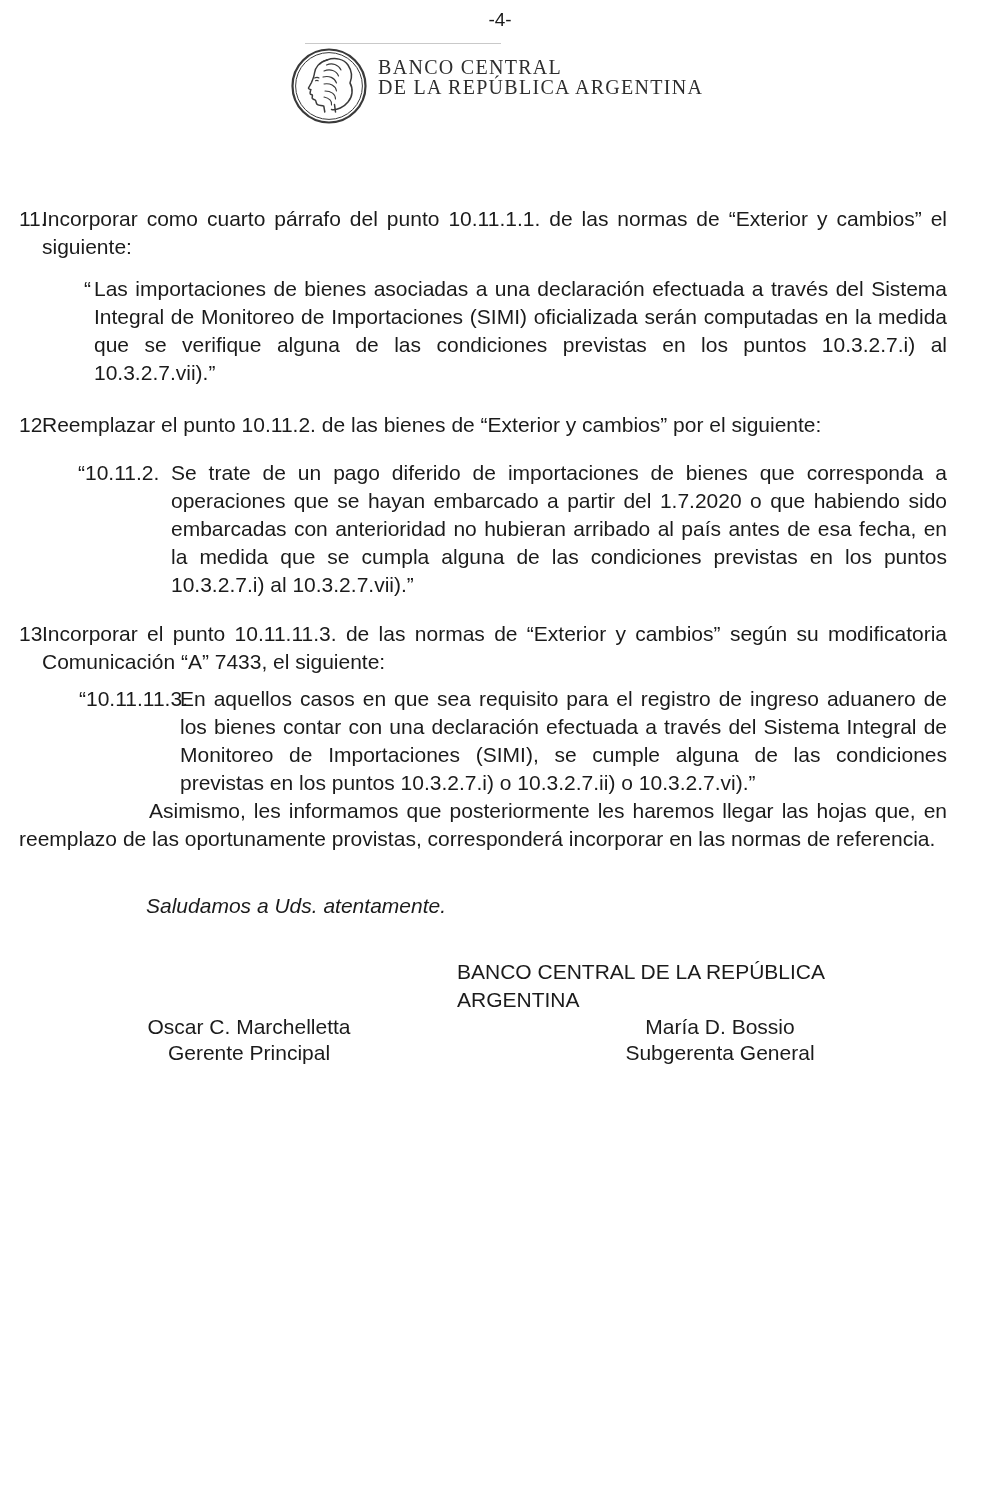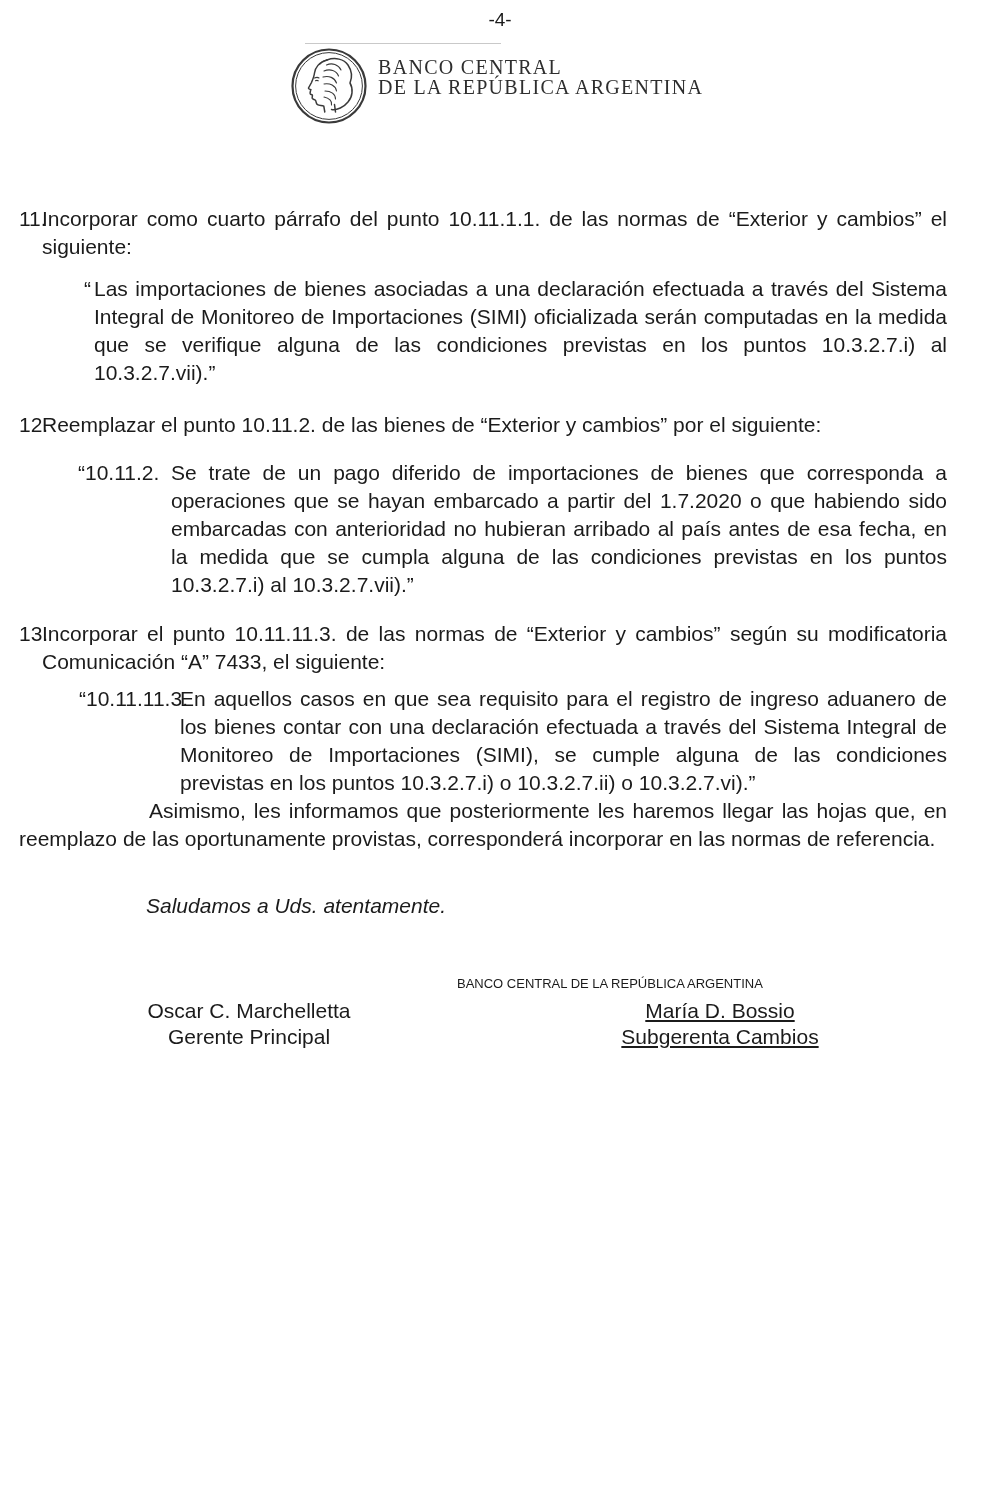--- a/index.html
+++ b/index.html
@@ -28,25 +28,25 @@
   .clause { display:flex; }
   .clause-12 { margin:20px 0 0 36px; }
   .clause-12 .clause-label { flex:0 0 93px; width:93px; }
   .clause-13 { margin:9px 0 0 37px; }
   .clause-13 .clause-label { flex:0 0 101px; width:101px; }
   .clause-text { flex:1; text-align:justify; }
   .item-12 { margin-top:24px; }
   .item-13 { margin-top:21px; }
   .closing-paragraph { text-align:justify; text-indent:130px; }
   .salutation { margin-top:39px; margin-left:127px;font-style:italic; }
-  .org-line { margin-top:50px; margin-left:438px; font-size:13px; }
+  .org-line { margin-top:38px; margin-left:438px; font-size:21px; }
   .signatures { display:flex; line-height:26px; }
   .sig-col { width:280px; text-align:center; }
   .sig-left { margin-left:90px; }
-  .sig-right { margin-left:191px;text-decoration:underline; }
+  .sig-right { margin-left:191px; }
 </style>
 </head>
 <body>
 
 <div class="page">
 
   <div class="page-number">-4-</div>
 
   <div class="letterhead-rule"></div>
 
@@ -118,18 +118,18 @@
 
     <div class="org-line">BANCO CENTRAL DE LA REPÚBLICA ARGENTINA</div>
 
     <div class="signatures">
       <div class="sig-col sig-left">
         <div>Oscar C. Marchelletta</div>
         <div>Gerente Principal</div>
       </div>
       <div class="sig-col sig-right">
         <div>María D. Bossio</div>
-        <div>Subgerenta Cambios</div>
+        <div>Subgerenta General</div>
       </div>
     </div>
 
   </div>
 </div>
 
 </body></html>

